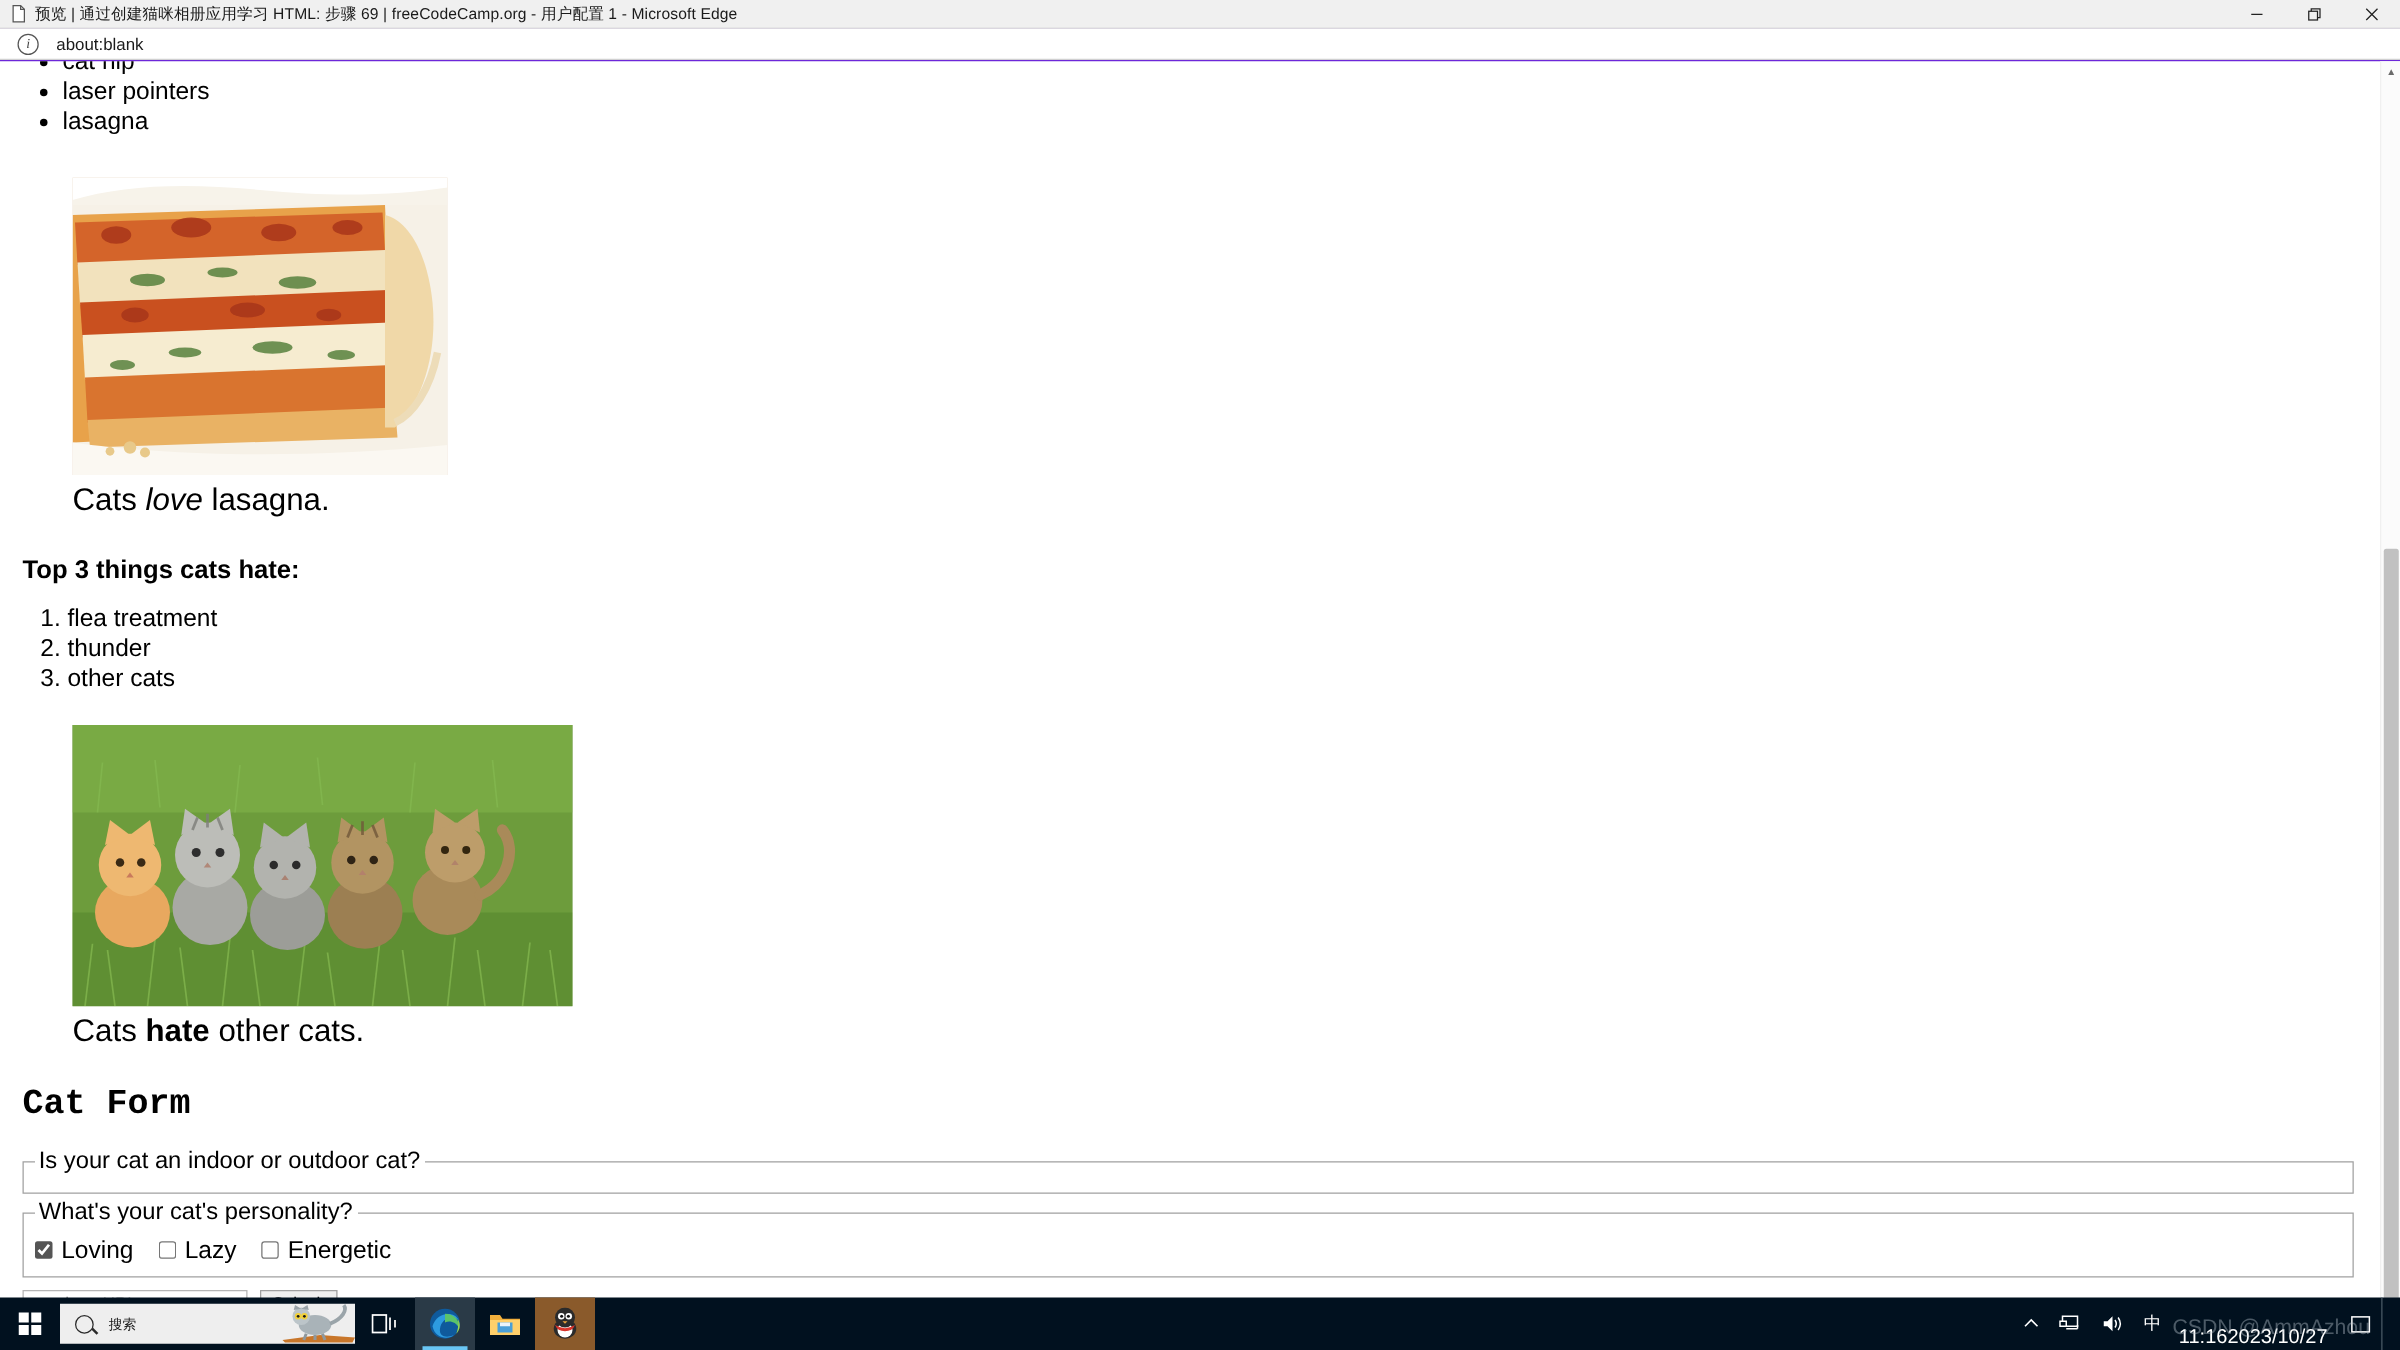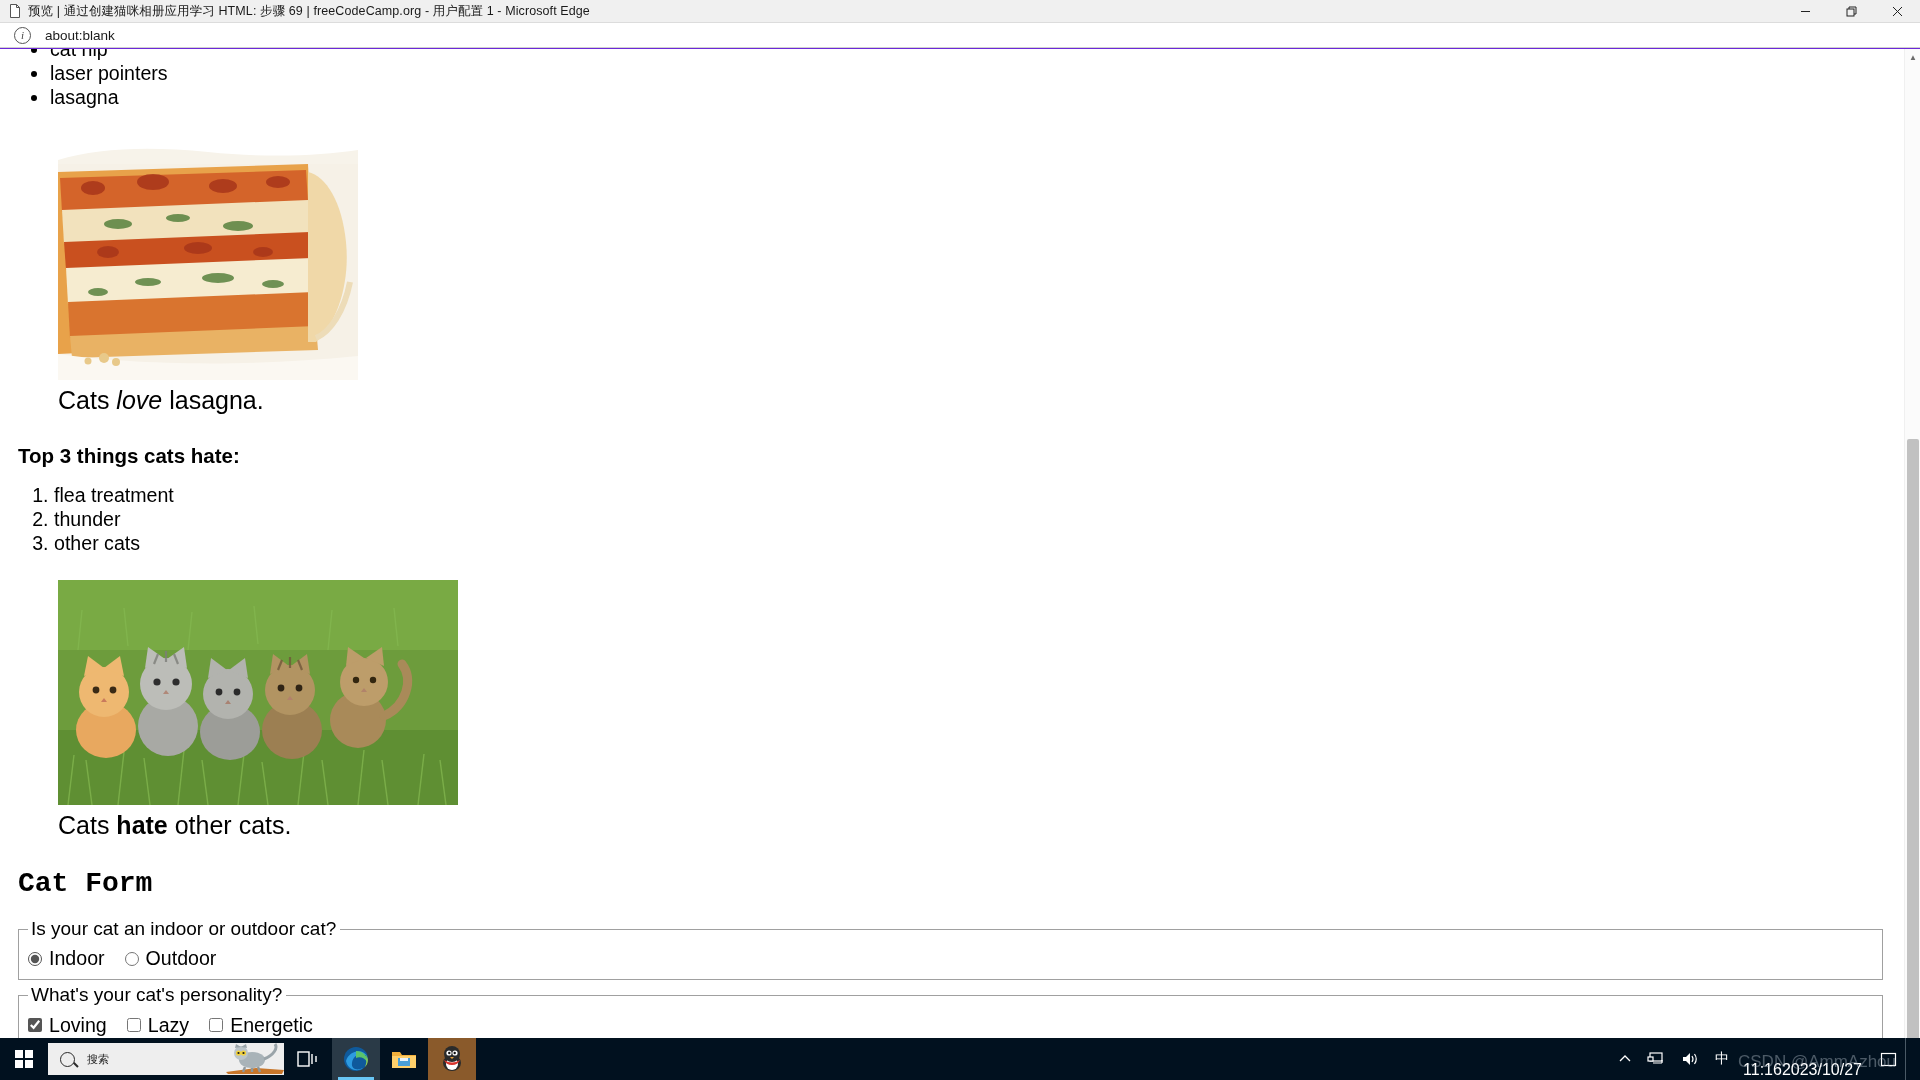--- a/index.html
+++ b/index.html
@@ -549,30 +549,20 @@
         <div class="caption">
           <span>Cats </span><strong>hate</strong><span> other cats.</span>
         </div>
 
         <h2 class="form-h">Cat Form</h2>
 
         <form class="cat-form">
 
           <fieldset>
             <legend>Is your cat an indoor or outdoor cat?</legend>
-            <div class="choice-row">
-              <label>
-                <input type="radio" name="io" checked="" style="">
-                <span>Indoor</span>
-              </label>
-              <label>
-                <input type="radio" name="io" style="">
-                <span>Outdoor</span>
-              </label>
-            </div>
           </fieldset>
 
           <fieldset>
             <legend>What's your cat's personality?</legend>
             <div class="choice-row">
               <label>
                 <input type="checkbox" checked="" style="">
                 <span>Loving</span>
               </label>
               <label>

